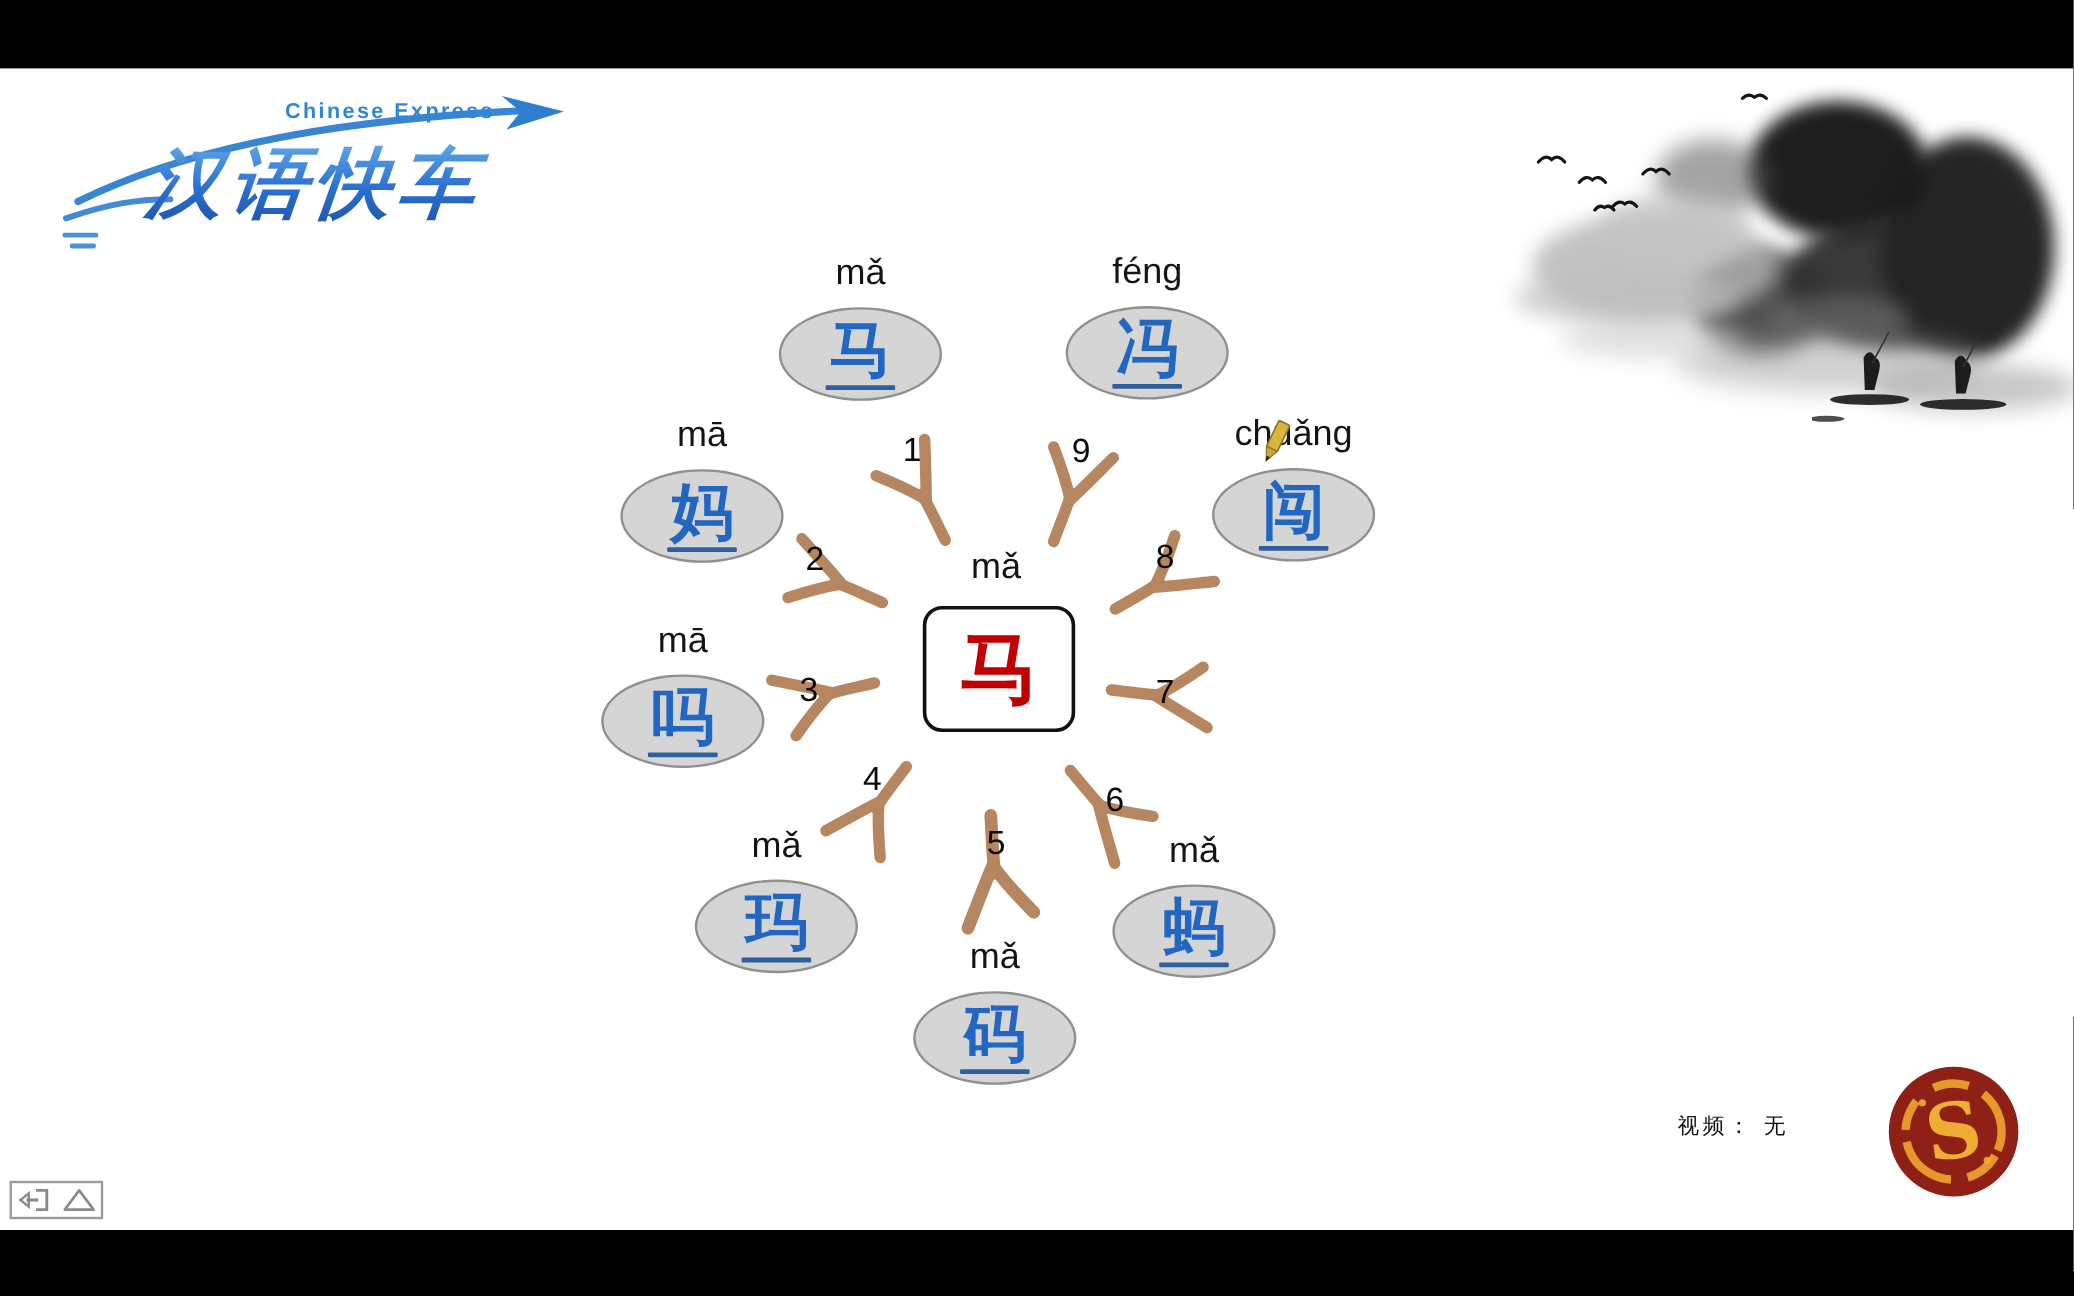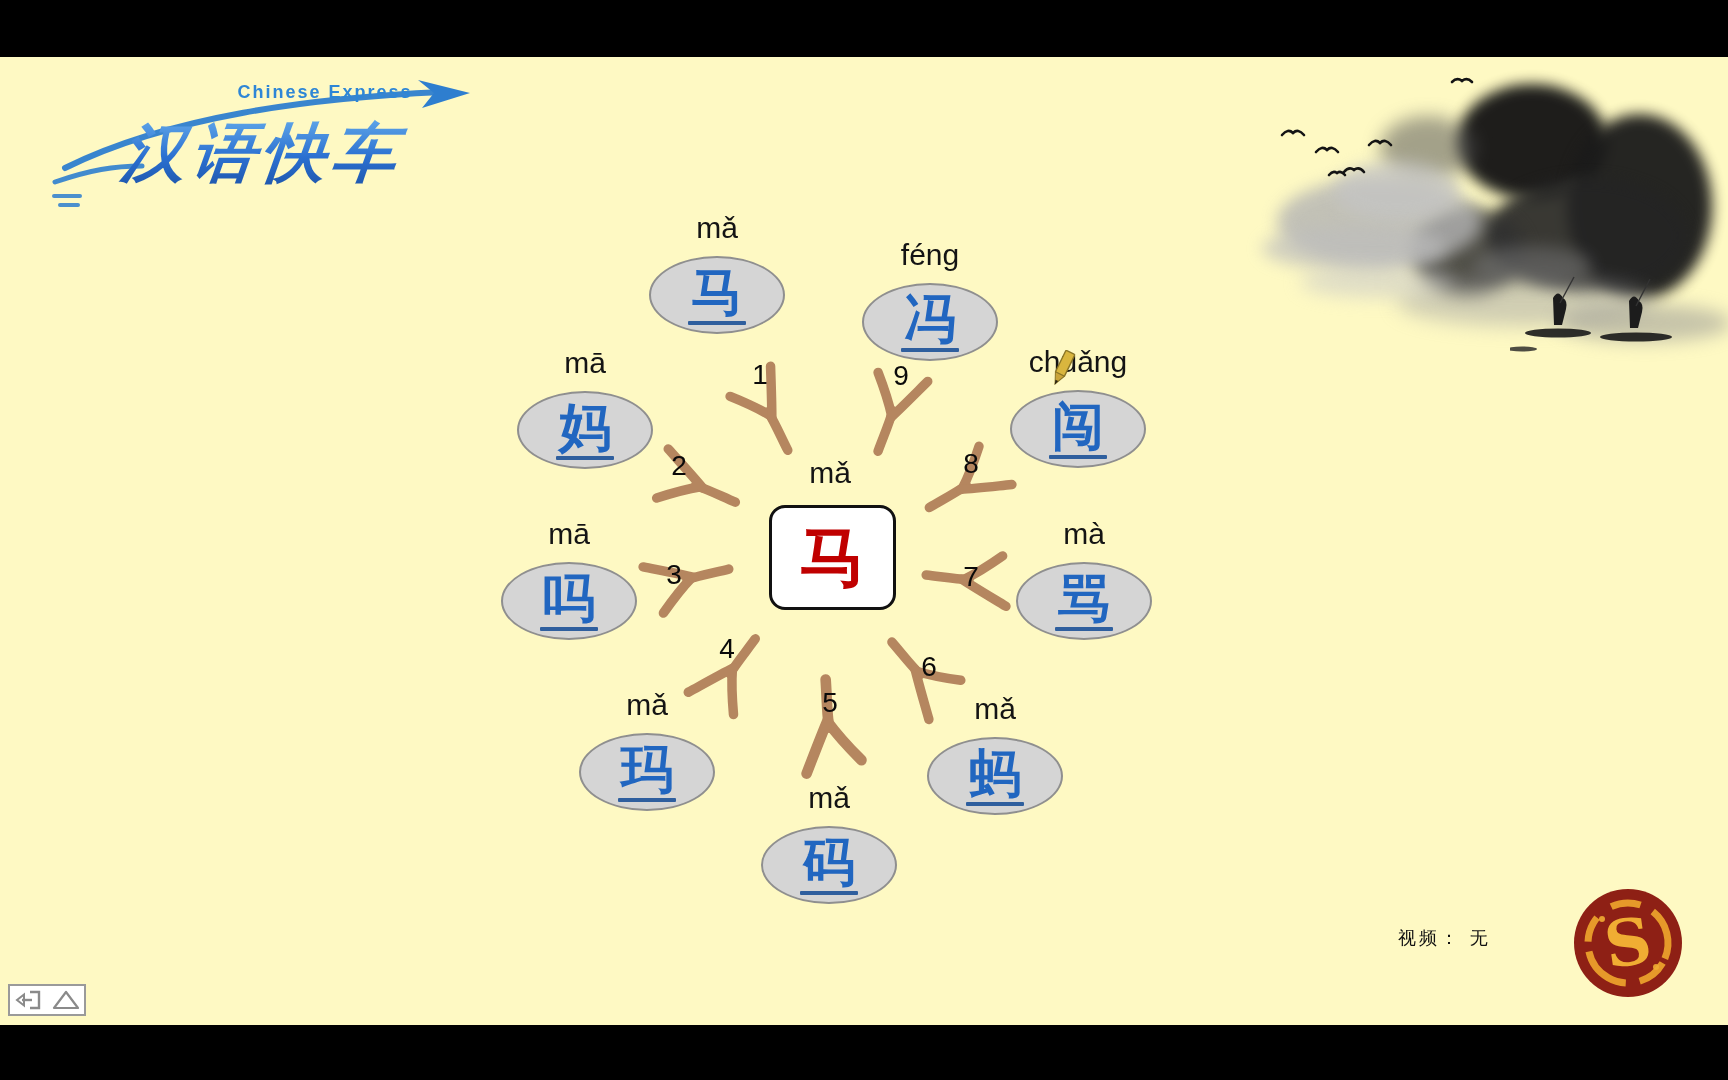--- a/index.html
+++ b/index.html
@@ -1,16 +1,16 @@
 <!DOCTYPE html>
 <html><head>
 <meta charset="utf-8">
 <style>
   html,body{margin:0;padding:0;background:#000;}
-  #stage{position:relative;width:1728px;height:1080px;background:#fef9c3;overflow:hidden;
+  #stage{position:relative;width:1728px;height:1080px;background:#ffffff;overflow:hidden;
          font-family:"Liberation Sans",sans-serif;}
   .bar{position:absolute;left:0;width:1728px;background:#000;}
   #bar-top{top:0;height:57px;}
   #bar-bottom{top:1025px;height:55px;}
 
   
   #branding{position:absolute;left:50px;top:76px;width:430px;height:140px;}
   #brand-swoosh{position:absolute;left:0;top:0;}
   #brand-tagline{position:absolute;left:170px;top:6px;width:210px;text-align:center;
       color:#2e86d6;font-size:18px;letter-spacing:2px;font-weight:bold;}
@@ -40,21 +40,21 @@
   
   .node{position:absolute;width:160px;text-align:center;}
   .pinyin{height:36px;margin-bottom:10px;font-size:30px;color:#141414;line-height:36px;}
   .oval{width:132px;height:74px;margin:0 auto;background:#d5d5d5;border:2px solid #8f8f8f;
         border-radius:50%;display:flex;flex-direction:column;align-items:center;justify-content:center;}
   .hanzi{font-size:52px;line-height:1;font-weight:bold;color:#2166c0;
          font-family:"DejaVu Sans",sans-serif;}
   .uline{width:58px;height:4px;background:#2f5f9e;margin-top:3px;border-radius:1px;}
   .p1{left:637px;top:210px;} .p2{left:505px;top:345px;} .p3{left:489px;top:516px;}
   .p4{left:567px;top:687px;} .p5{left:749px;top:780px;} .p6{left:915px;top:691px;}
-  .p7{left:1004px;top:516px;} .p8{left:998px;top:344px;} .p9{left:850px;top:209px;margin-top:28px;}
+  .p7{left:1004px;top:516px;} .p8{left:998px;top:344px;} .p9{left:876px;top:209px;}
 
   
   #center-pinyin{position:absolute;left:780px;top:456px;width:100px;text-align:center;
       font-size:30px;color:#141414;}
   #center-box{position:absolute;left:769px;top:505px;width:121px;height:99px;
       border:3px solid #111;border-radius:16px;background:#fff;
       display:flex;align-items:center;justify-content:center;}
   #center-char{font-size:66px;font-weight:bold;color:#c00000;
       font-family:"DejaVu Sans",sans-serif;}
 
@@ -200,27 +200,20 @@
       <span class="uline"></span>
     </div>
   </div>
   <div class="node p6">
     <div class="pinyin">mǎ</div>
     <div class="oval">
       <span class="hanzi">蚂</span>
       <span class="uline"></span>
     </div>
   </div>
-  <div class="node p7">
-    <div class="pinyin">mà</div>
-    <div class="oval">
-      <span class="hanzi">骂</span>
-      <span class="uline"></span>
-    </div>
-  </div>
   <div class="node p8">
     <div class="pinyin">chuǎng</div>
     <div class="oval">
       <span class="hanzi">闯</span>
       <span class="uline"></span>
     </div>
   </div>
   <div class="node p9">
     <div class="pinyin">féng</div>
     <div class="oval">

